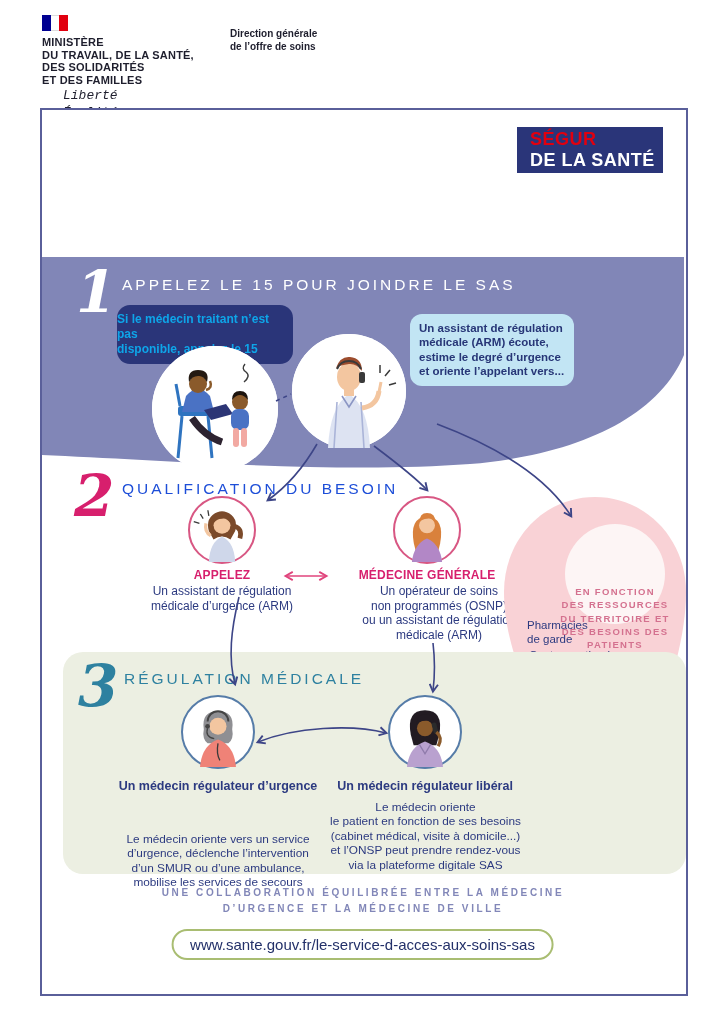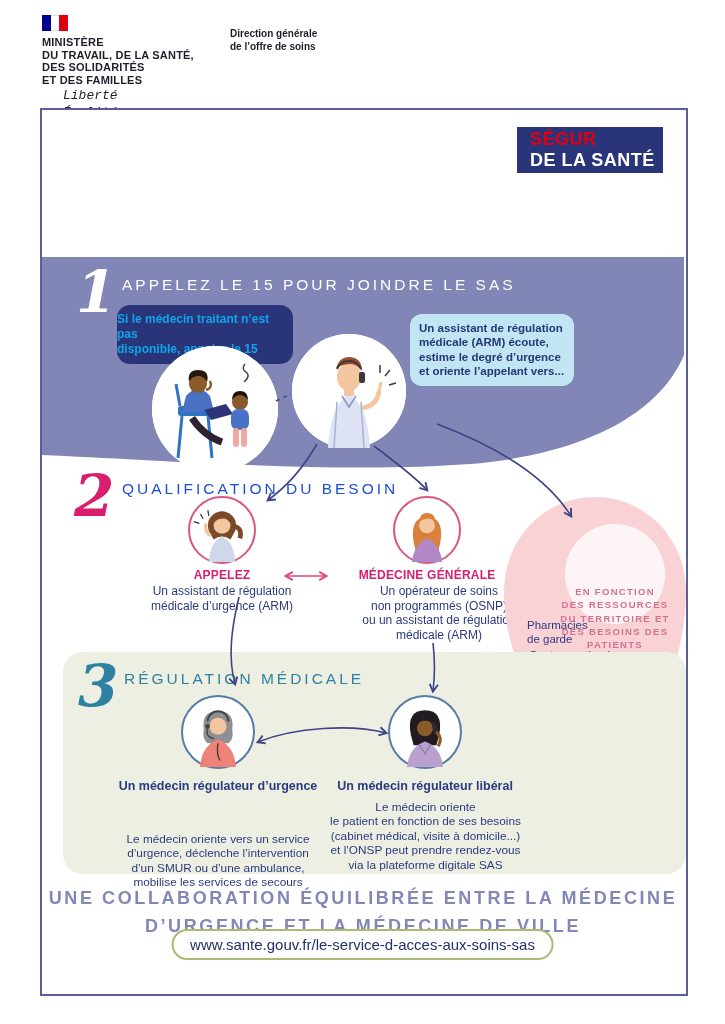--- a/index.html
+++ b/index.html
@@ -17,21 +17,21 @@
   .bubble-dark{left:117px;top:305px;width:176px;background:#2a3579;color:#0ea5e9;border-radius:13px;
                padding:7px 0;font-size:12px;font-weight:600;line-height:1.25;}
   .bubble-blue{left:410px;top:314px;width:146px;background:#c2e5f4;color:#273677;border-radius:12px;
                padding:7px 9px;font-size:11.5px;font-weight:600;line-height:1.25;}
   .pcircle{border-radius:50%;background:#fff;}
   .small-circle{border-radius:50%;background:#fff;box-sizing:border-box;}
   .ctext{text-align:center;line-height:1.22;}
   .plabel{font-weight:700;font-size:12px;color:#d71f6d;letter-spacing:.2px;text-align:center;}
   .greenpanel{left:63px;top:652px;width:623px;height:222px;background:#ecefe2;border-radius:20px;}
   .collab{left:40px;top:885px;width:646px;text-align:center;color:#8287b8;font-weight:700;
-          font-size:18px;letter-spacing:2.6px;line-height:1.55;}
+          font-size:10px;letter-spacing:2.6px;line-height:1.55;}
   .urlpill{left:50%;top:929px;transform:translateX(-50%);border:2px solid #a9bd72;border-radius:999px;
            padding:5px 17px;font-size:15px;color:#233069;background:#fff;white-space:nowrap;}
   .minitxt{font-size:11px;font-weight:700;color:#1e1e2d;line-height:1.15;letter-spacing:.2px;}
   .motto{font-family:Liberation Mono, monospace;font-style:italic;font-size:13px;color:#1e1e2d;line-height:1.3;margin-left:20px;}
   .dirtxt{font-size:10px;font-weight:700;color:#1e1e2d;line-height:1.25;}
   svg{display:block;}
 </style>
 </head>
 <body>
 

